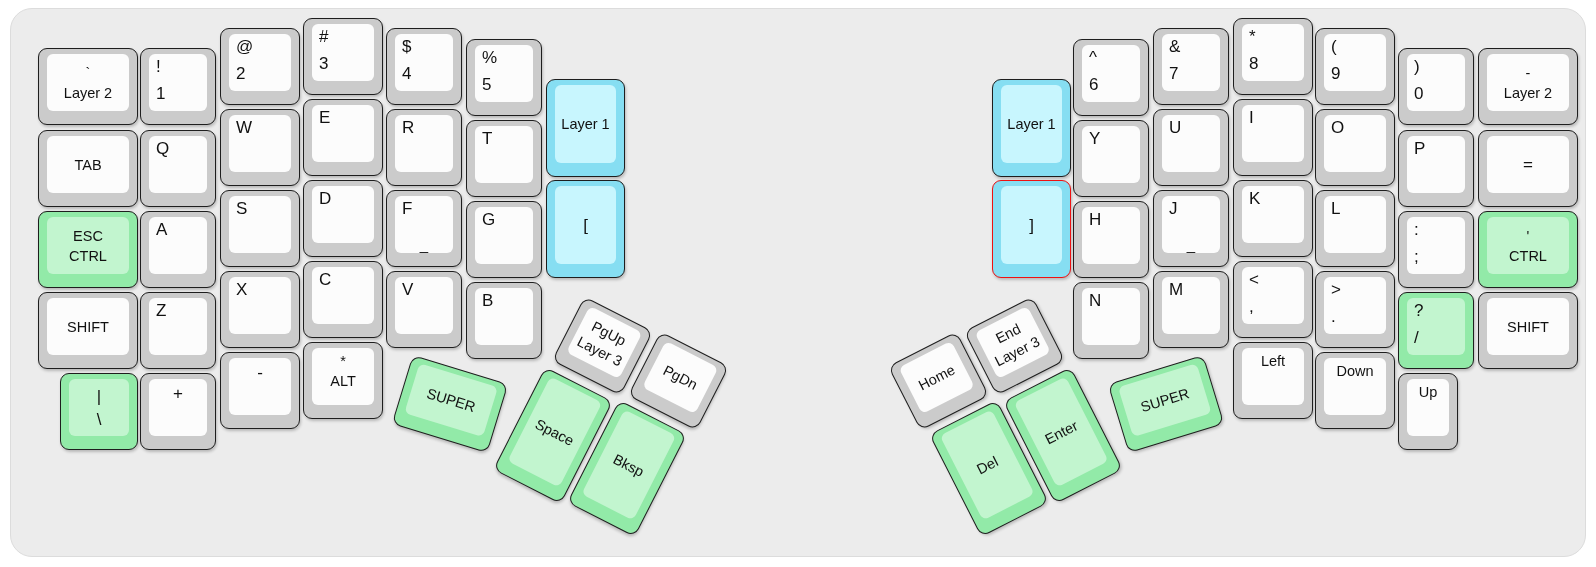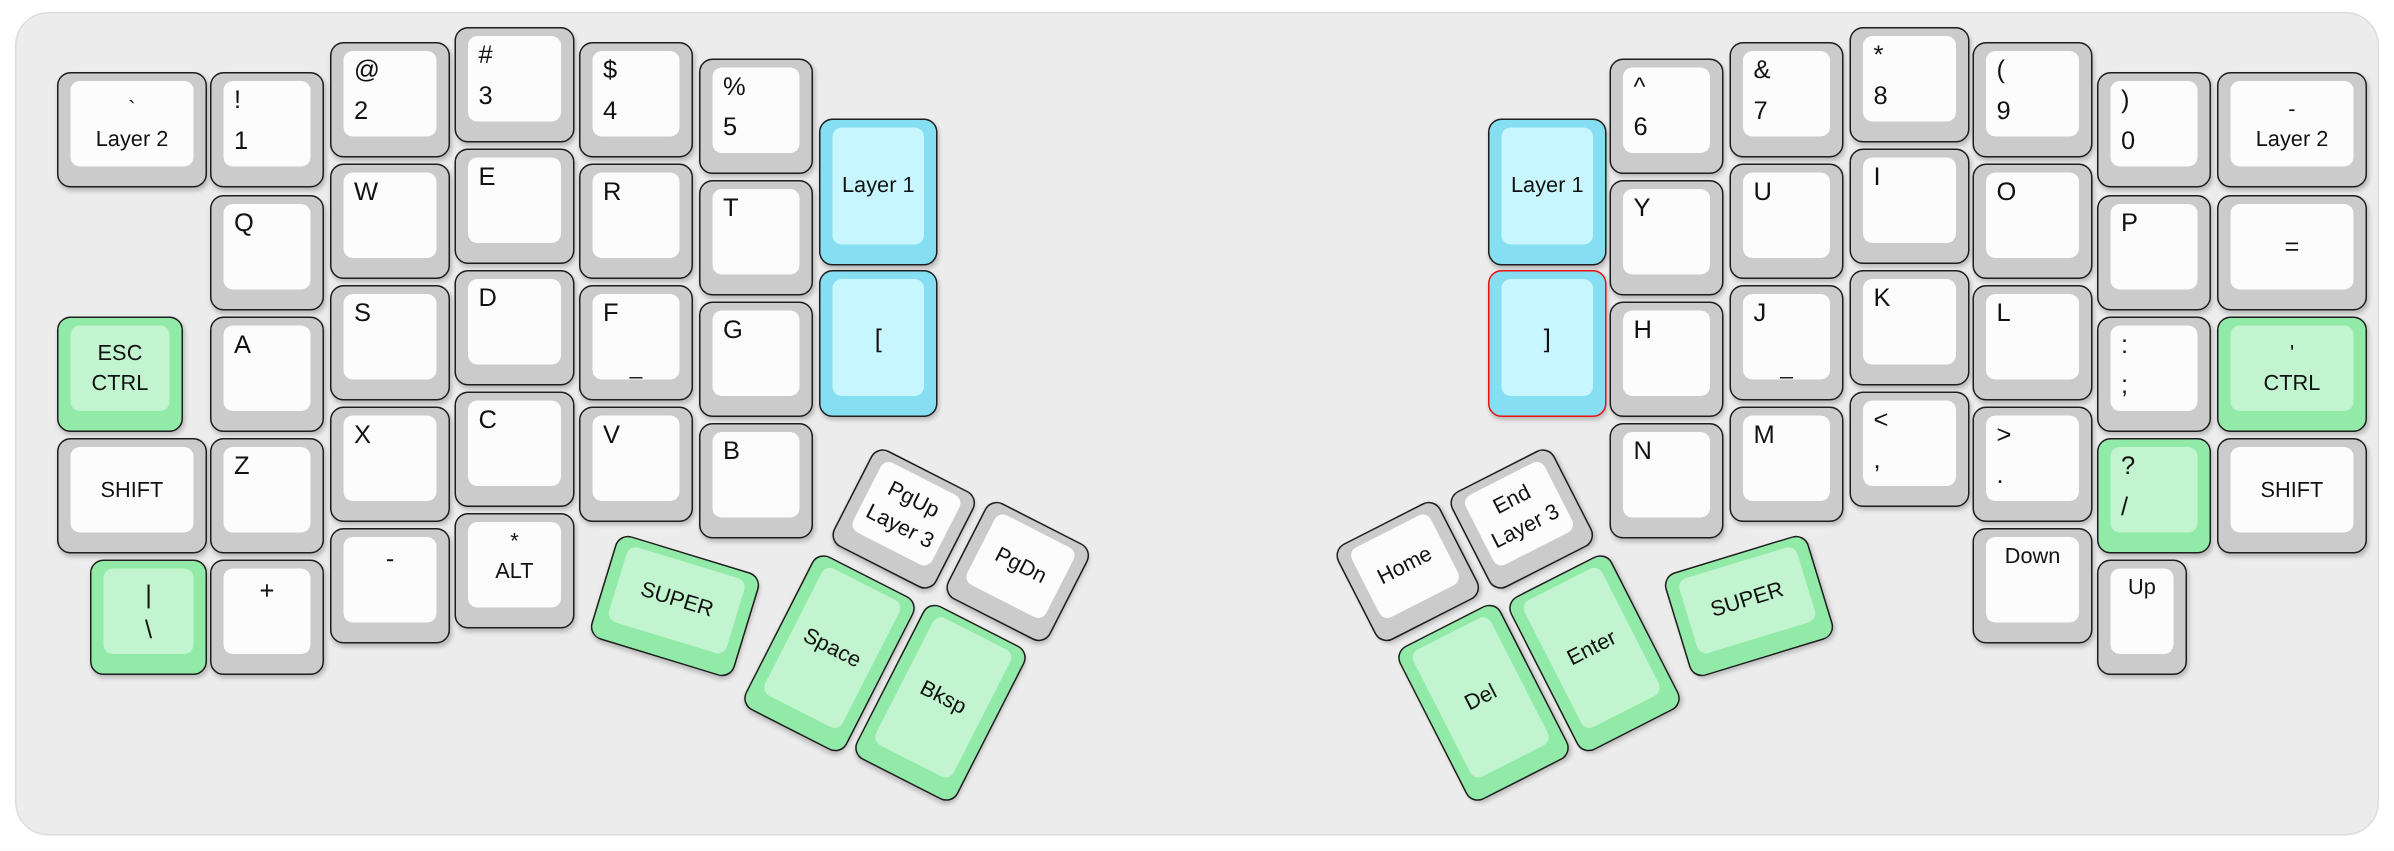--- a/index.html
+++ b/index.html
@@ -35,21 +35,28 @@
 <div id="page">
   <div id="panel"></div>
 <div class="key cw al-c va-m" style="left: 38px; top: 48px; width: 100px; height: 77px;">
       <div class="keytop">
         <div class="labels word">
           <div>`</div>
           <div>Layer 2</div>
         </div>
       </div>
     </div>
-    <div class="key cg al-c va-m" style="left: 38px; top: 211px; width: 84px; height: 77px;">
+    <div class="key cw al-c va-m" style="left: 38px; top: 130px; width: 100px; height: 77px;">
+      <div class="keytop">
+        <div class="labels word">
+          <div>TAB</div>
+        </div>
+      </div>
+    </div>
+    <div class="key cg al-c va-m" style="left: 38px; top: 211px; width: 100px; height: 77px;">
       <div class="keytop">
         <div class="labels word">
           <div>ESC</div>
           <div>CTRL</div>
         </div>
       </div>
     </div>
     <div class="key cw al-c va-m" style="left: 38px; top: 292px; width: 100px; height: 77px;">
       <div class="keytop">
         <div class="labels word">
@@ -376,20 +383,27 @@
         <div class="labels sym">
           <div>K</div>
         </div>
       </div>
     </div>
     <div class="key cw al-l va-t" style="left: 1233px; top: 261px; width: 80px; height: 77px;">
       <div class="keytop">
         <div class="labels sym">
           <div>&lt;</div>
           <div>,</div>
+        </div>
+      </div>
+    </div>
+    <div class="key cw al-c va-t" style="left: 1233px; top: 342px; width: 80px; height: 77px;">
+      <div class="keytop">
+        <div class="labels word">
+          <div>Left</div>
         </div>
       </div>
     </div>
     <div class="key cw al-l va-t" style="left: 1315px; top: 28px; width: 80px; height: 77px;">
       <div class="keytop">
         <div class="labels sym">
           <div>(</div>
           <div>9</div>
         </div>
       </div>

